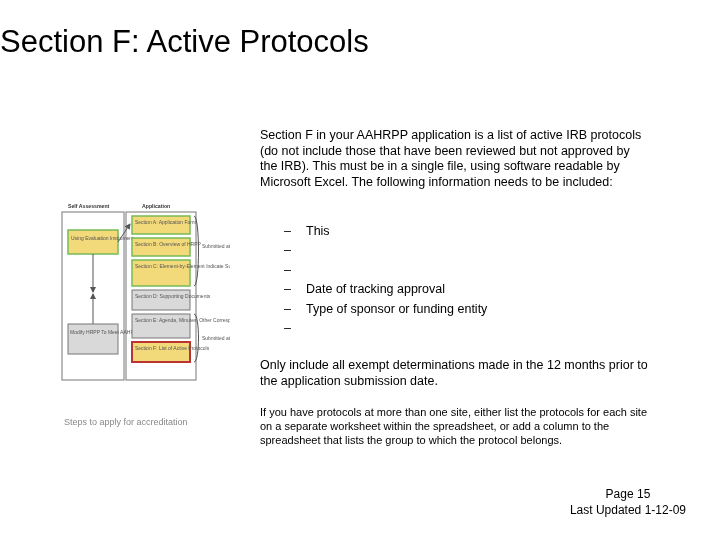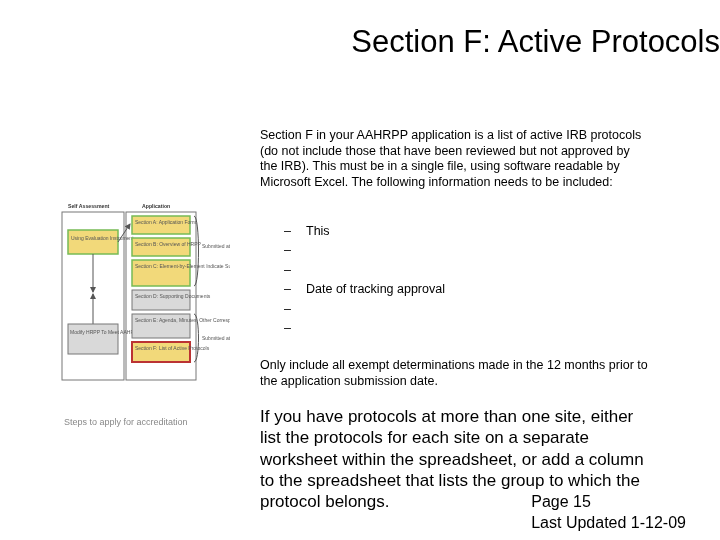--- a/index.html
+++ b/index.html
@@ -16,21 +16,21 @@
   .slide {
     position: relative;
     width: 720px;
     height: 540px;
   }
   .title {
     position: absolute;
     top: 24px;
     left: 0;
     width: 720px;
-    text-align: right;
+    text-align: left;
     font-size: 31px;
     font-weight: normal;
     color: #000;
     font-family: Arial, Helvetica, sans-serif;
   }
   .intro {
     position: absolute;
     top: 128px;
     left: 260px;
     width: 390px;
@@ -59,29 +59,29 @@
     left: 260px;
     width: 390px;
     font-size: 12.5px;
     line-height: 1.25;
   }
   .para3 {
     position: absolute;
     top: 406px;
     left: 260px;
     width: 390px;
-    font-size: 17px;
+    font-size: 11px;
     line-height: 1.25;
   }
   .footer {
     position: absolute;
-    bottom: 6px;
+    bottom: 22px;
     right: 34px;
-    text-align: left;
-    font-size: 16px;
+    text-align: center;
+    font-size: 12px;
     line-height: 1.35;
   }
 
   
   .diagram {
     position: absolute;
     top: 200px;
     left: 60px;
     width: 170px;
     height: 186px;
@@ -121,20 +121,21 @@
       </div>
     <div class="row">
         <span class="dash">–</span>
       </div>
     <div class="row">
         <span class="dash">–</span>
         <span>Date of tracking approval</span>
       </div>
     <div class="row">
         <span class="dash">–</span>
+        <span>Type of sponsor or funding entity</span>
       </div>
     <div class="row">
         <span class="dash">–</span>
       </div>
   </div>
 
   <div class="para2">Only include all exempt determinations made in the 12 months prior to the application submission date.</div>
   <div class="para3">If you have protocols at more than one site, either list the protocols for each site on a separate worksheet within the spreadsheet, or add a column to the spreadsheet that lists the group to which the protocol belongs.</div>
 
   <div class="diagram">

